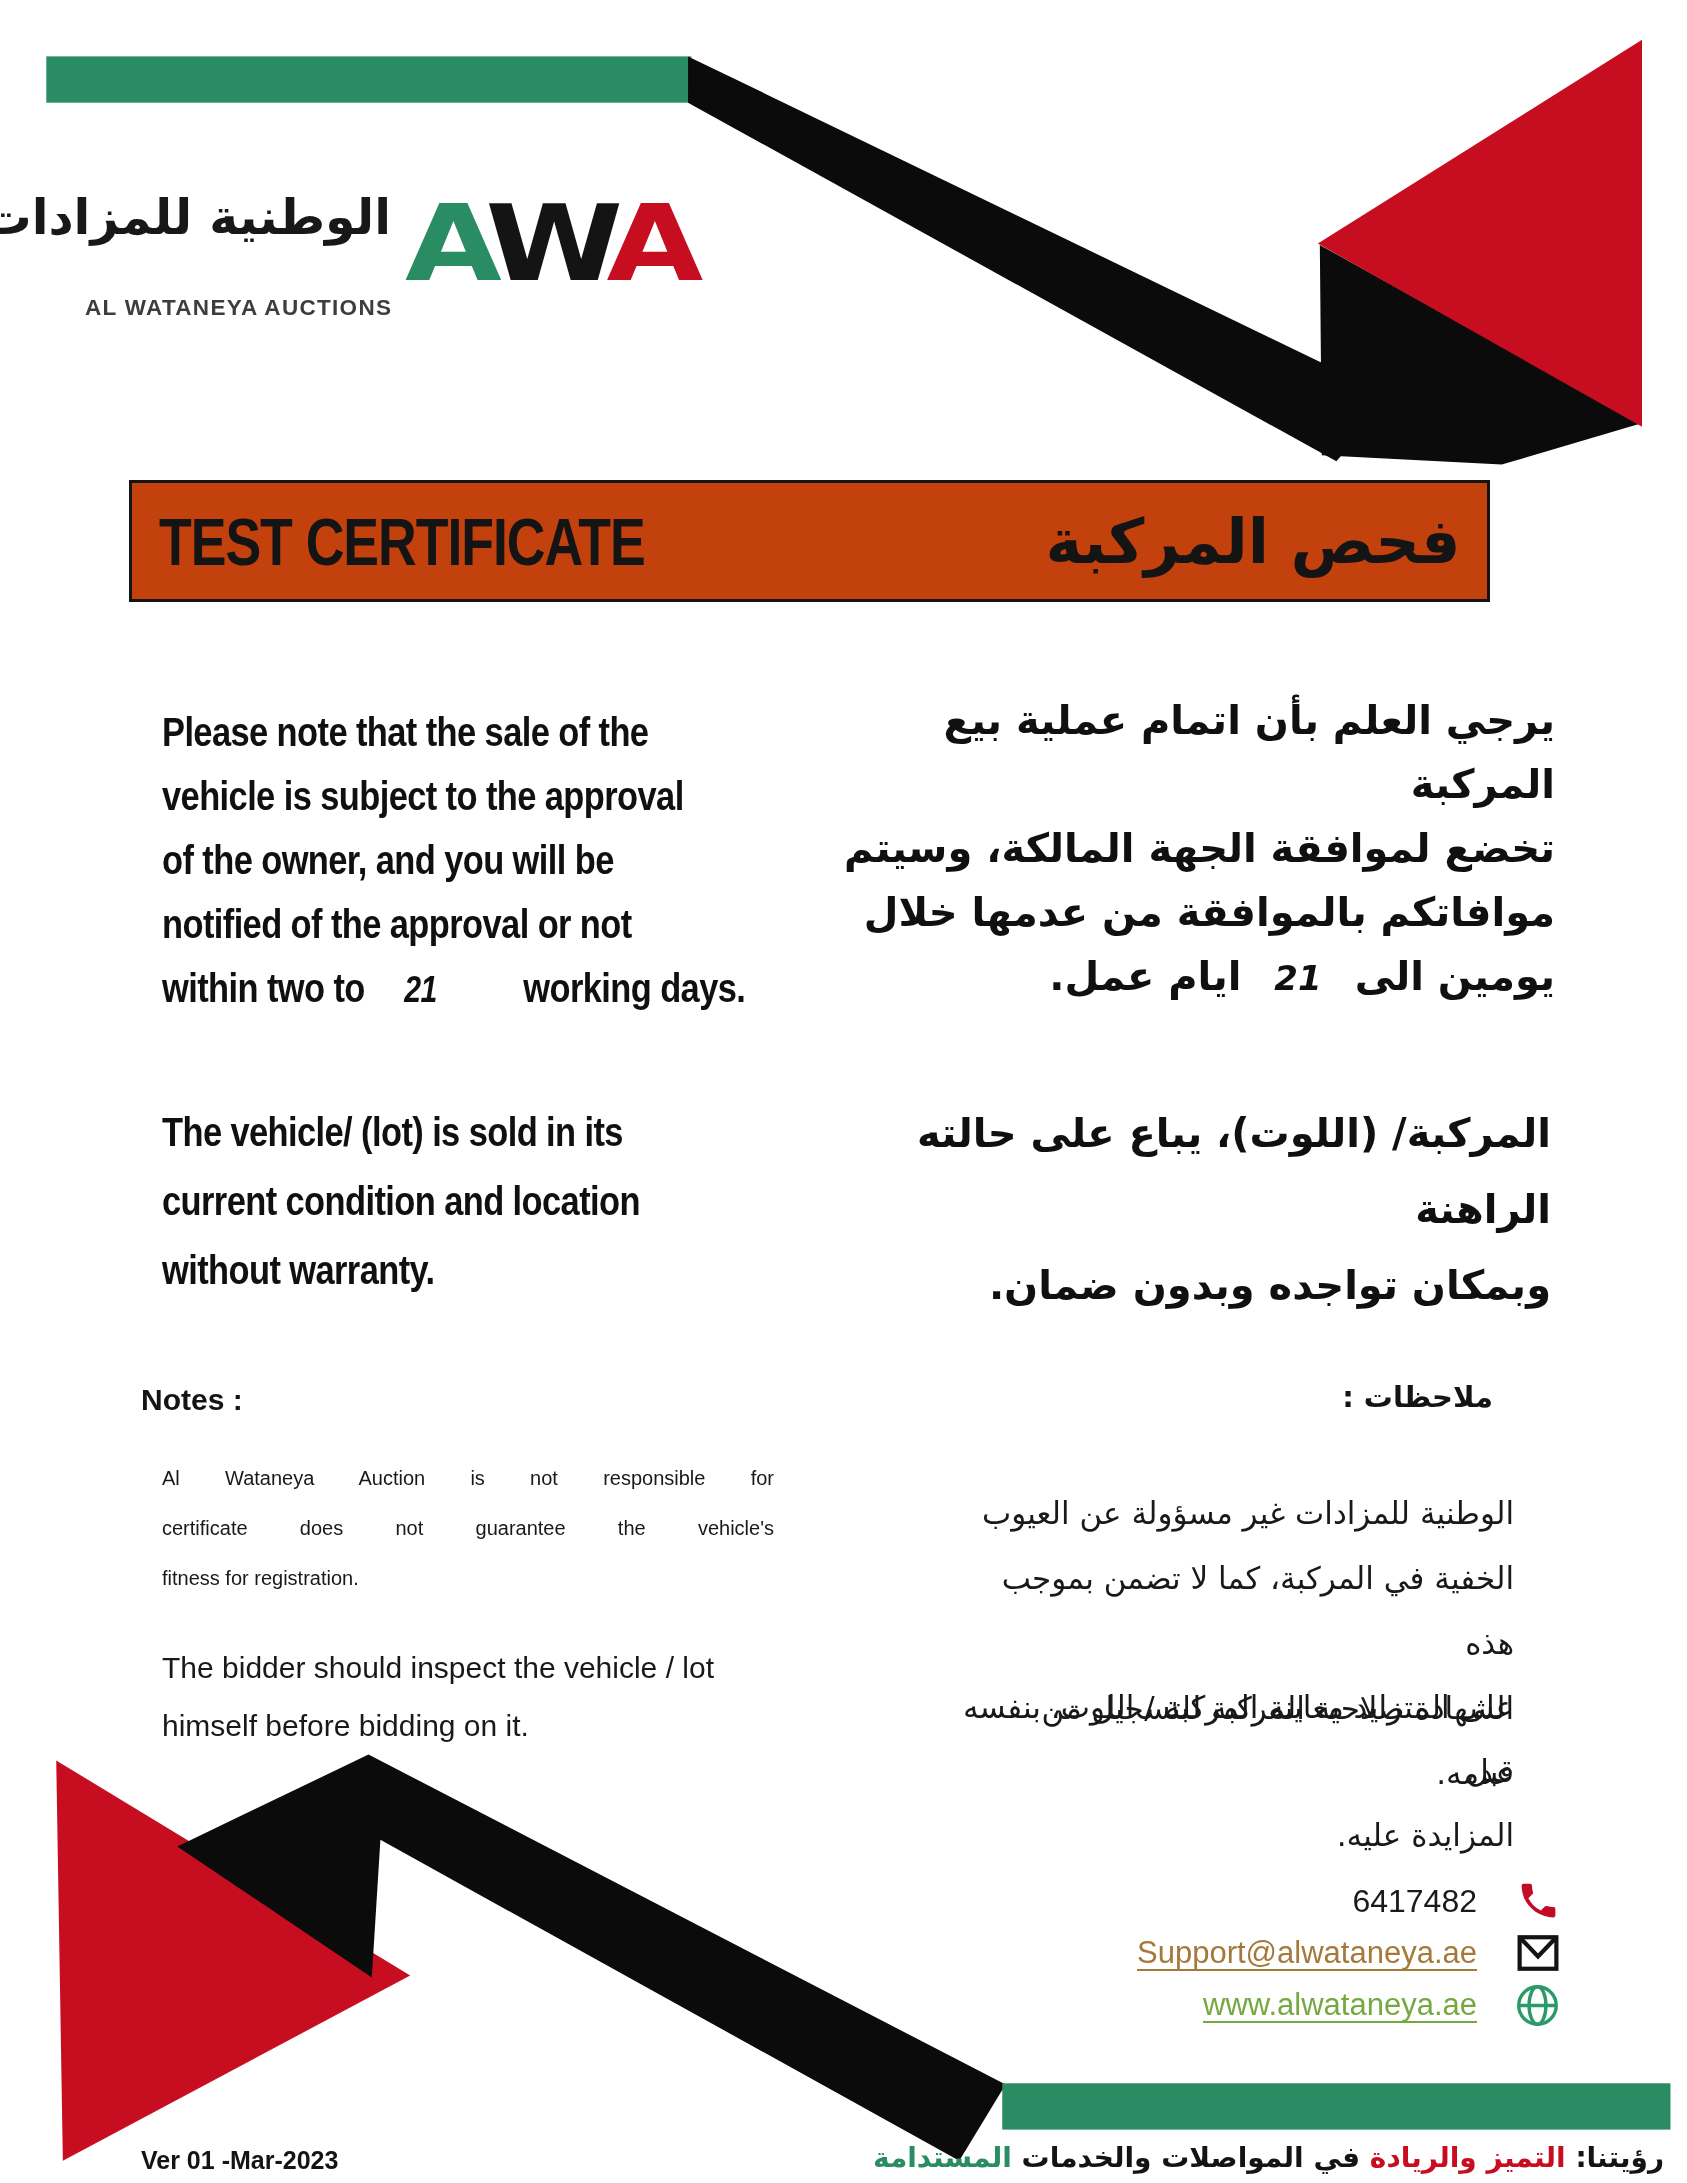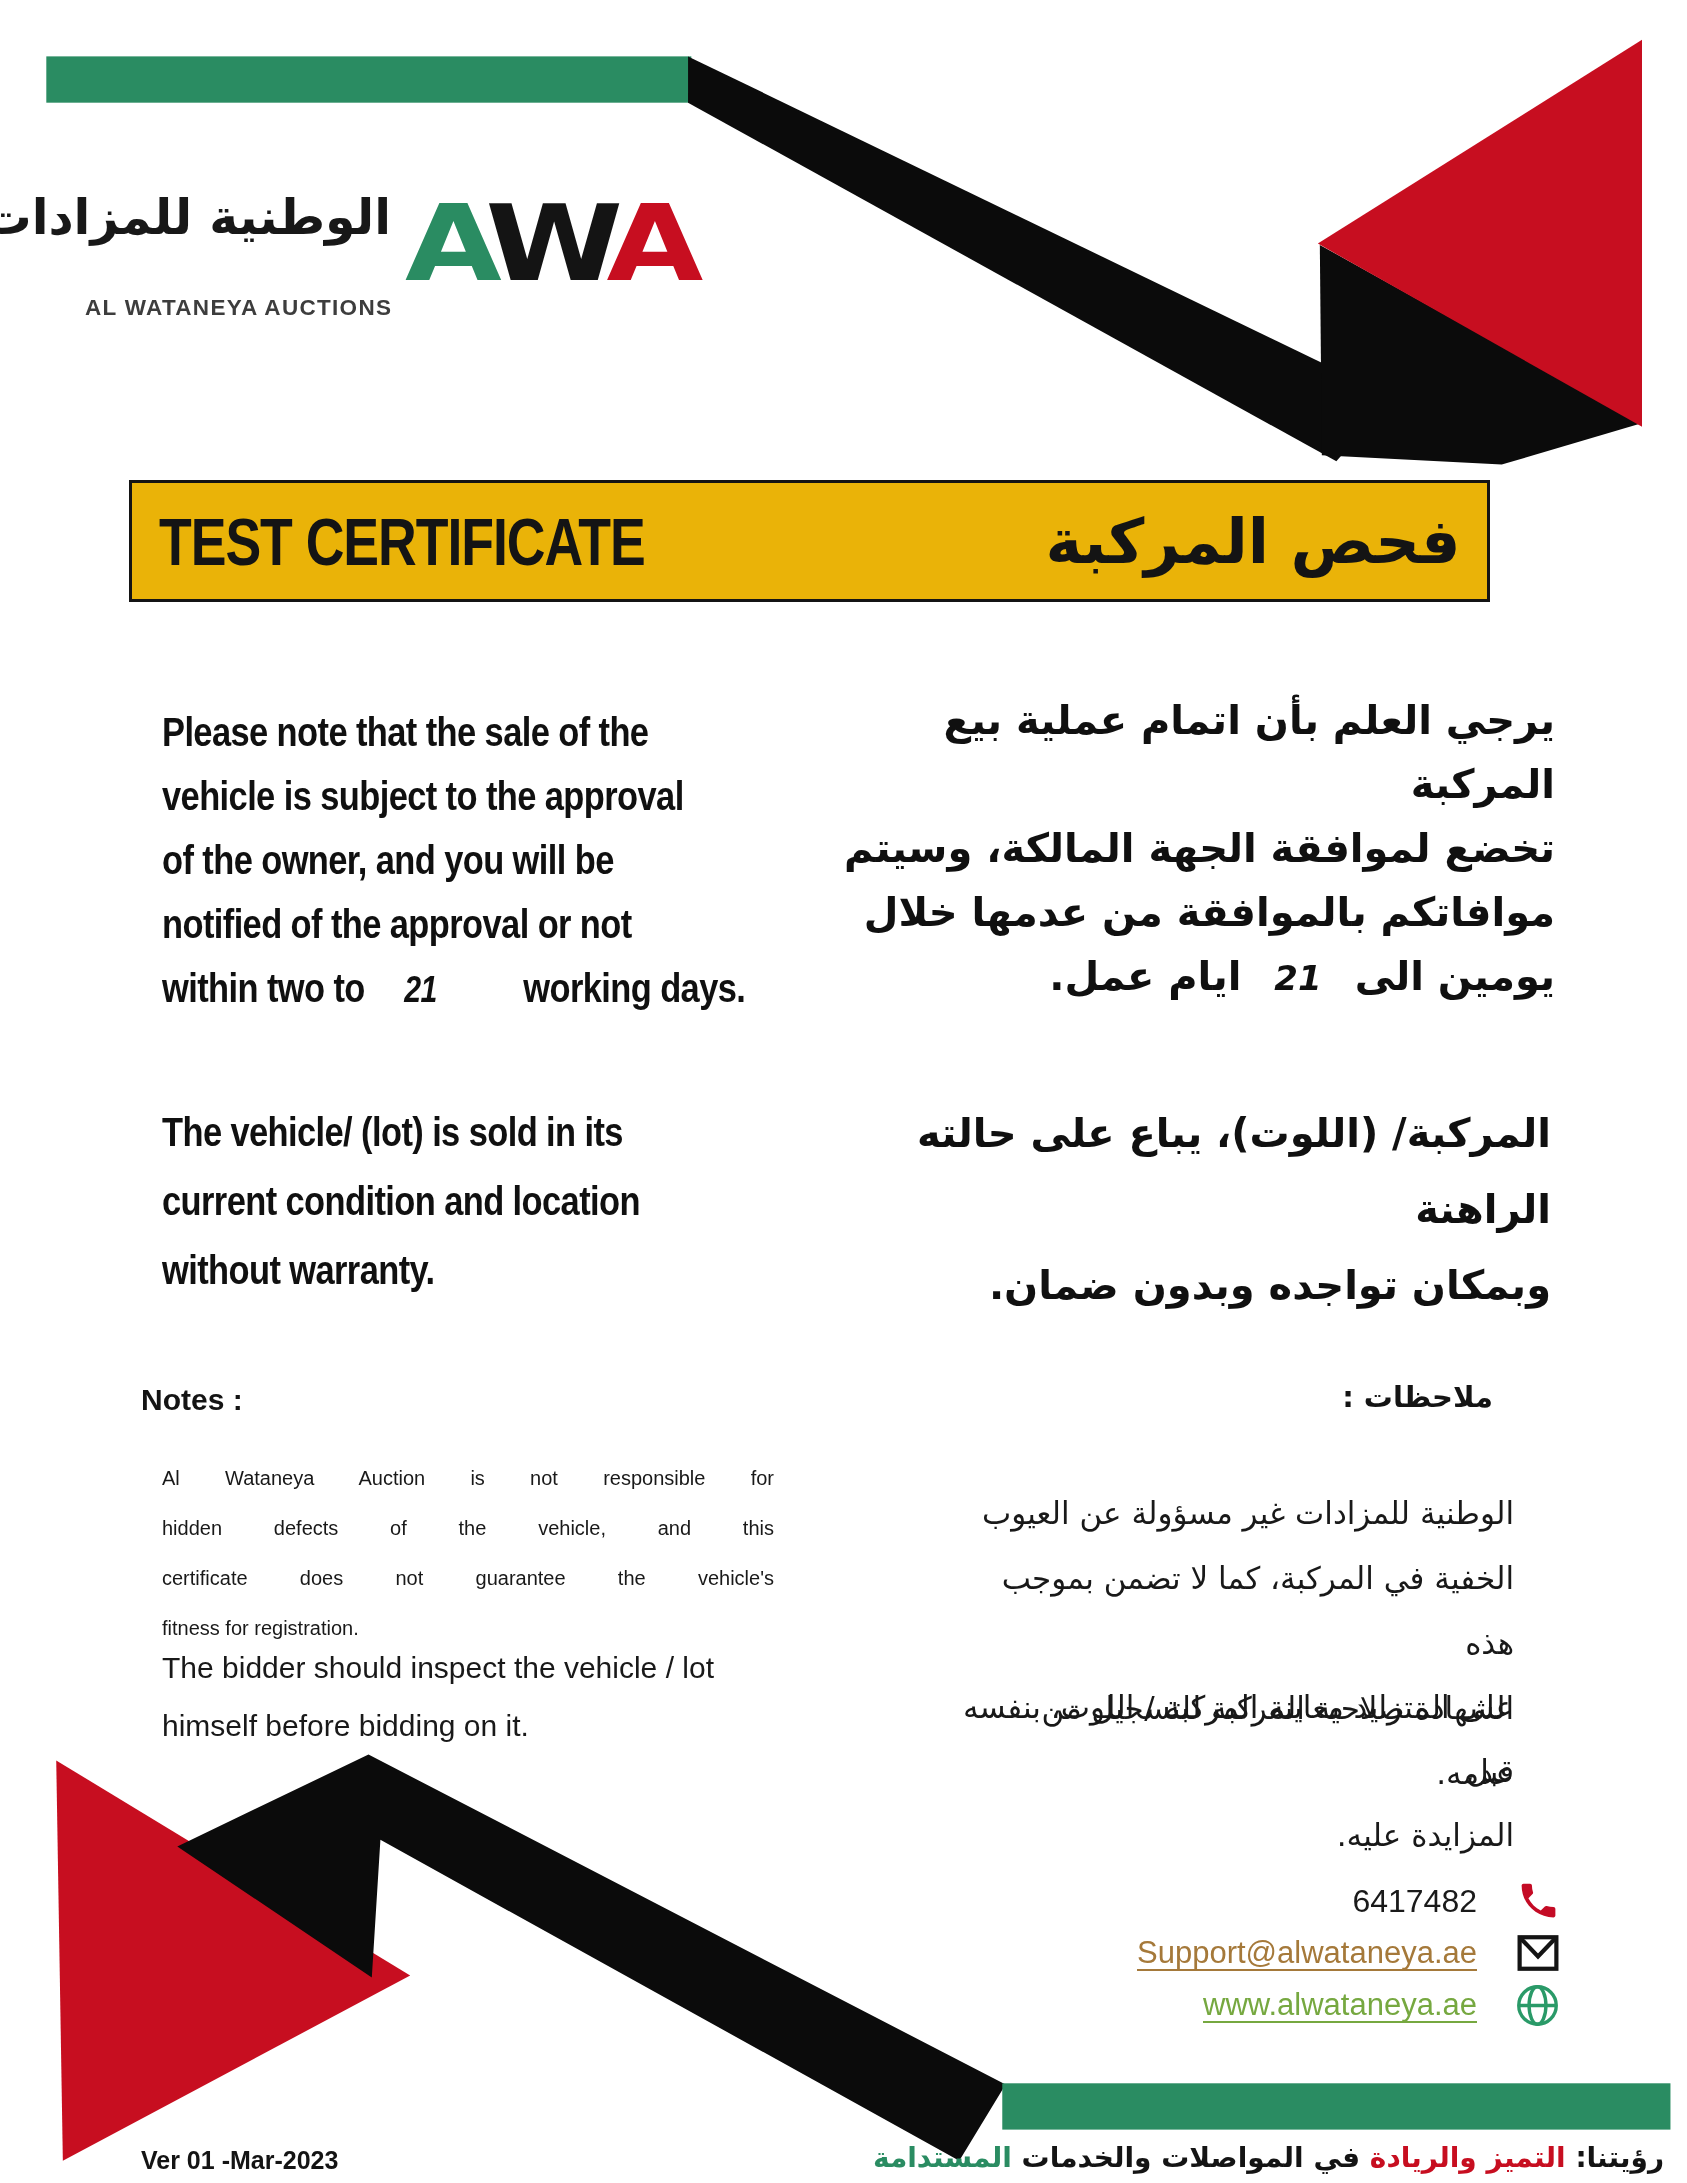--- a/index.html
+++ b/index.html
@@ -20,21 +20,21 @@
   .awa{position:absolute;left:405px;top:191px;font-family:"DejaVu Sans",sans-serif;
     font-weight:800;font-size:106px;line-height:1;letter-spacing:-9.3px;
     transform:scaleX(1.18);transform-origin:left top;white-space:nowrap;}
   .awa .a1{color:#2a8c62;}
   .awa .w{color:#141414;}
   .awa .a2{color:#c70e20;}
 
   
   .titlebox{position:absolute;left:129px;top:480px;width:1361px;height:122px;
     border:3.3px solid #141414;display:flex;align-items:center;justify-content:space-between;
-    padding:0 26.5px;box-sizing:border-box;background:#eab308;}
+    padding:0 26.5px;box-sizing:border-box;background:#c2410c;}
   .title-en{font-weight:700;font-size:67px;letter-spacing:-1.3px;white-space:nowrap;
     transform:scaleX(0.8);transform-origin:left center;}
   .title-ar{font-family:"DejaVu Sans",sans-serif;direction:rtl;font-weight:700;
     font-size:62px;white-space:nowrap;margin-left:9px;}
 
   
   .p{position:absolute;color:#101010;}
   .p-en1{left:162px;top:700px;width:728px;font-weight:700;font-size:41px;
     letter-spacing:-0.7px;line-height:64px;transform:scaleX(0.84);transform-origin:left top;}
   .p-en1 .plines,.p-en2{white-space:pre-line;}
@@ -122,21 +122,20 @@
 current condition and location
 without warranty.</div>
   <div class="p p-ar2" dir="rtl">المركبة/ (اللوت)، يباع على حالته الراهنة
 وبمكان تواجده وبدون ضمان.</div>
 
   <div class="nh-en">Notes :</div>
   <div class="nh-ar" dir="rtl">ملاحظات :</div>
 
   <div class="note note-en1">
     <div class="jl">Al Wataneya Auction is not responsible for</div>
-    <div class="jl">hidden defects of the vehicle, and this</div>
     <div class="jl">certificate does not guarantee the vehicle's</div>
     <div>fitness for registration.</div>
   </div>
   <div class="note note-en2">
     <div>The bidder should inspect the vehicle / lot</div>
     <div>himself before bidding on it.</div>
   </div>
 
   <div class="note note-ar1" dir="rtl">
     <div>الوطنية للمزادات غير مسؤولة عن العيوب</div>

